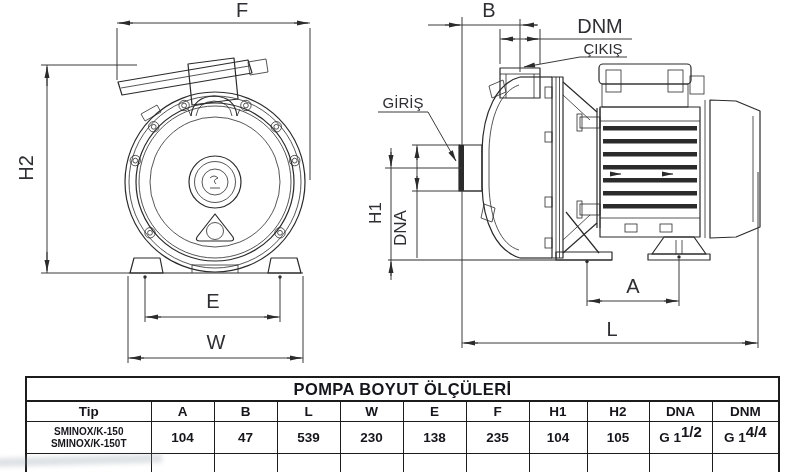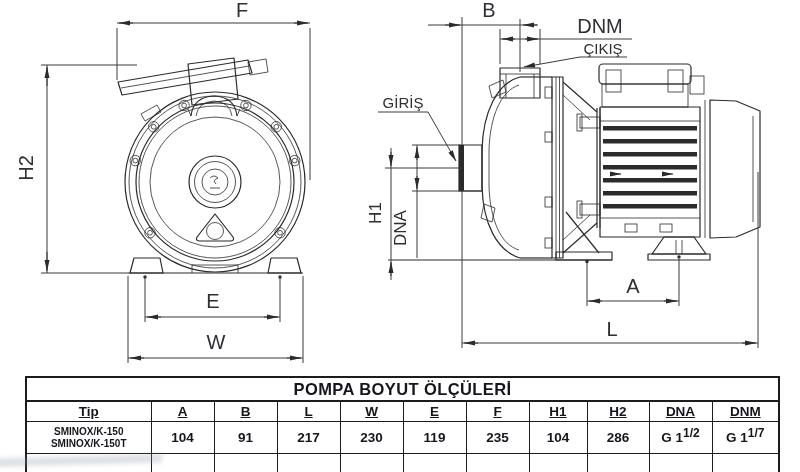--- a/index.html
+++ b/index.html
@@ -16,26 +16,26 @@
   .lblm{font-size:17px;text-anchor:middle;}
   .lbls{font-size:15px;text-anchor:middle;}
 
   table.spec{position:absolute;left:25px;top:376px;width:753px;border-collapse:collapse;
      table-layout:fixed;color:#15151c;}
   table.spec td,table.spec th{border:1px solid #1c1c1c;padding:0;margin:16px;
      font-size:13.5px;font-weight:bold;text-align:center;vertical-align:middle;
      overflow:hidden;white-space:nowrap;}
   table.spec{border:2px solid #1c1c1c;}
   tr.title-row td{height:22px;font-size:16.5px;letter-spacing:.4px;border-bottom:2px solid #1c1c1c;}
-  tr.head-row th{height:19px;text-decoration:underline;}
+  tr.head-row th{height:19px;}
   tr.data-row td{height:31px;}
   tr.stub-row td{height:20px;}
   th.tip-h,td.tip-c{text-align:left;padding-left:7px;}
   td.tip-c div{line-height:1.12;font-size:10px;}
-  sup{font-size:12px;line-height:0;}
+  sup{font-size:15px;line-height:0;}
   .smudge{position:absolute;left:-8px;top:456px;width:170px;height:9px;background:#8e99a5;
      opacity:.28;transform:rotate(-1.5deg);filter:blur(2px);}
 </style>
 </head>
 <body>
 
 <svg width="800" height="375" viewBox="0 0 800 375">
   <defs>
     <marker id="ah" viewBox="0 0 12 6" markerWidth="12" markerHeight="6" refX="11.5" refY="3" orient="auto" markerUnits="userSpaceOnUse">
       <path d="M0.5,0.5 L12,3 L0.5,5.5 Z" fill="#2b2b2b"></path>
@@ -360,29 +360,29 @@
     <th>H2</th>
     <th>DNA</th>
     <th>DNM</th>
   </tr>
   <tr class="data-row">
     <td class="tip-c">
       <div>SMINOX/K-150</div>
       <div>SMINOX/K-150T</div>
     </td>
     <td>104</td>
-    <td>91</td>
-    <td>217</td>
+    <td>47</td>
+    <td>539</td>
     <td>230</td>
-    <td>119</td>
+    <td>138</td>
     <td>235</td>
     <td>104</td>
-    <td>286</td>
+    <td>105</td>
     <td><span>G 1</span><sup>1/2</sup></td>
-    <td><span>G 1</span><sup>1/7</sup></td>
+    <td><span>G 1</span><sup>4/4</sup></td>
   </tr>
   <tr class="stub-row">
     <td></td>
         <td></td>
         <td></td>
         <td></td>
         <td></td>
         <td></td>
         <td></td>
         <td></td>

